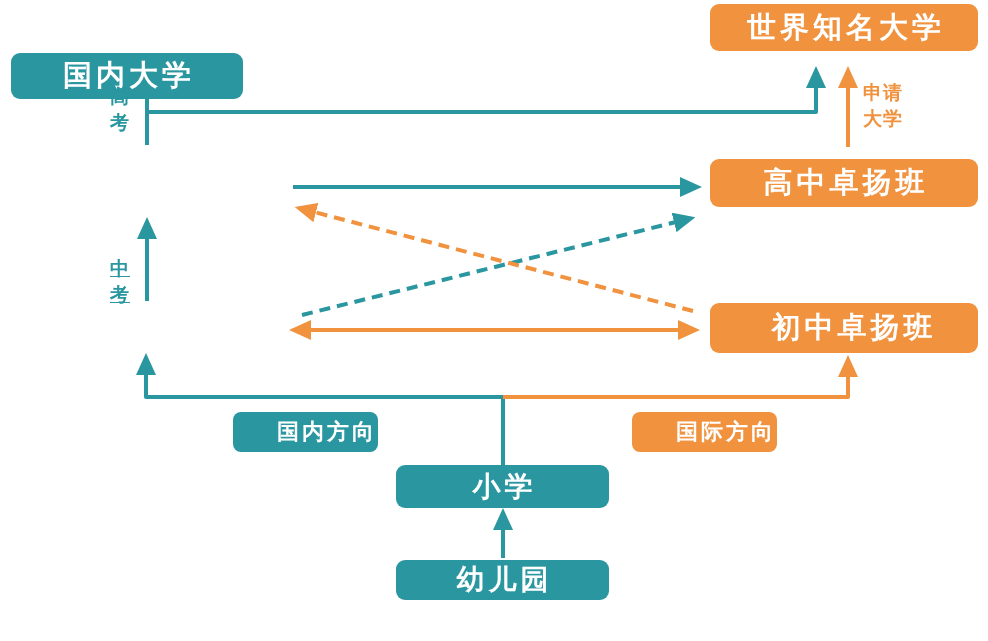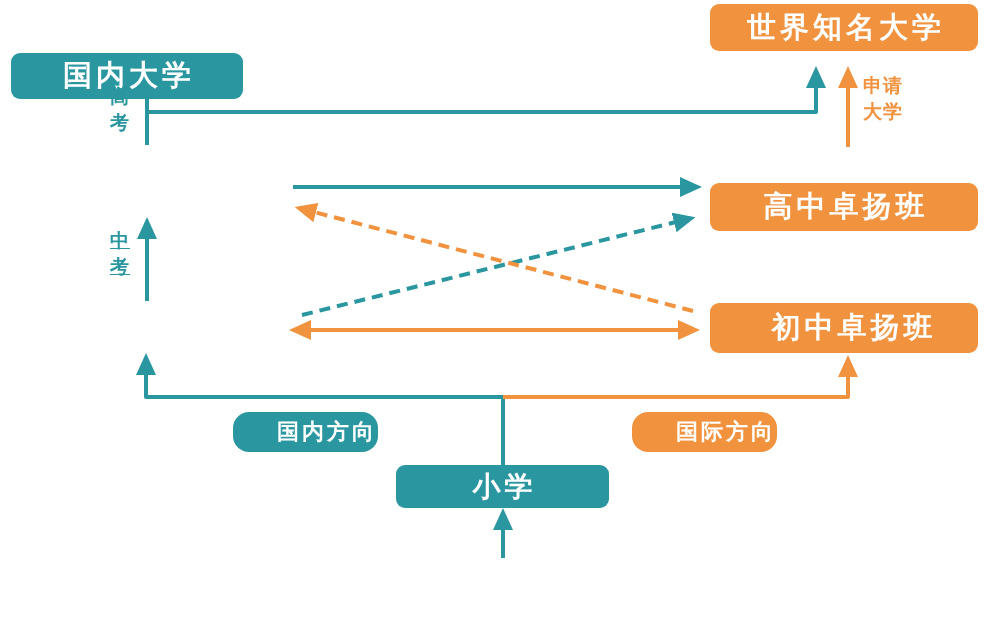--- a/index.html
+++ b/index.html
@@ -30,21 +30,21 @@
     font-weight: bold;
     letter-spacing: 4px;
     text-indent: 4px;
     box-sizing: border-box;
     white-space: nowrap;
   }
   .node.teal   { background: var(--teal); }
   .node.orange { background: var(--orange); }
   .node.big    { font-size: 29px; }
   .node.mid    { font-size: 28px; }
-  .node.tag    { font-size: 22px; letter-spacing: 3px; text-indent: 3px; border-radius: 16px; padding-left: 40px; }
+  .node.tag    { font-size: 22px; letter-spacing: 3px; text-indent: 3px; border-radius: 8px; padding-left: 40px; }
   .edge-label {
     position: absolute;
     font-weight: bold;
     font-size: 19px;
     line-height: 1.35;
     text-align: center;
     word-break: break-all;
     letter-spacing: 1px;
   }
   .edge-label.teal   { color: var(--teal); }
@@ -86,31 +86,32 @@
     <path d="M693,311 L314,212" style="stroke:var(--orange)" stroke-width="4" fill="none" stroke-dasharray="11 7" marker-end="url(#ah-orange)"></path>
 
     <path d="M309,330 L680,330" style="stroke:var(--orange)" stroke-width="4" fill="none" marker-start="url(#ah-orange)" marker-end="url(#ah-orange)"></path>
   </svg>
 
   <div class="node teal big" style="left:11px; top:12px; width:232px; height:46px;margin-top:41px;">国内大学</div>
 
   <div class="node orange big" style="left:710px; top:4px; width:268px; height:47px;">世界知名大学</div>
 
 
-  <div class="node orange big" style="left:710px; top:159px; width:268px; height:48px;margin-top:24px;">高中卓扬班</div>
+  <div class="node orange big" style="left:710px; top:159px; width:268px; height:48px;">高中卓扬班</div>
 
 
   <div class="node orange big" style="left:710px; top:303px; width:268px; height:50px;padding-left:16px;">初中卓扬班</div>
 
   <div class="node teal tag" style="left:233px; top:412px; width:145px; height:40px;">国内方向</div>
 
   <div class="node teal mid" style="left:396px; top:465px; width:213px; height:43px;">小学</div>
 
   <div class="node orange tag" style="left:632px; top:412px; width:145px; height:40px;">国际方向</div>
 
+  <div class="node teal mid" style="left:396px; top:560px; width:213px; height:40px;">幼儿园</div>
 
   <div class="edge-label teal" style="left:106px; top:84px; width:28px;">高考</div>
 
-  <div class="edge-label teal" style="left:106px; top:228px; width:28px;text-decoration:underline;">中考</div>
+  <div class="edge-label teal" style="left:106px; top:256px; width:28px;text-decoration:underline;">中考</div>
 
-  <div class="edge-label orange" style="left:857px; top:73px; width:52px;">申请大学</div>
+  <div class="edge-label orange" style="left:857px; top:80px; width:52px;">申请大学</div>
 
 </div>
 
 </body></html>

